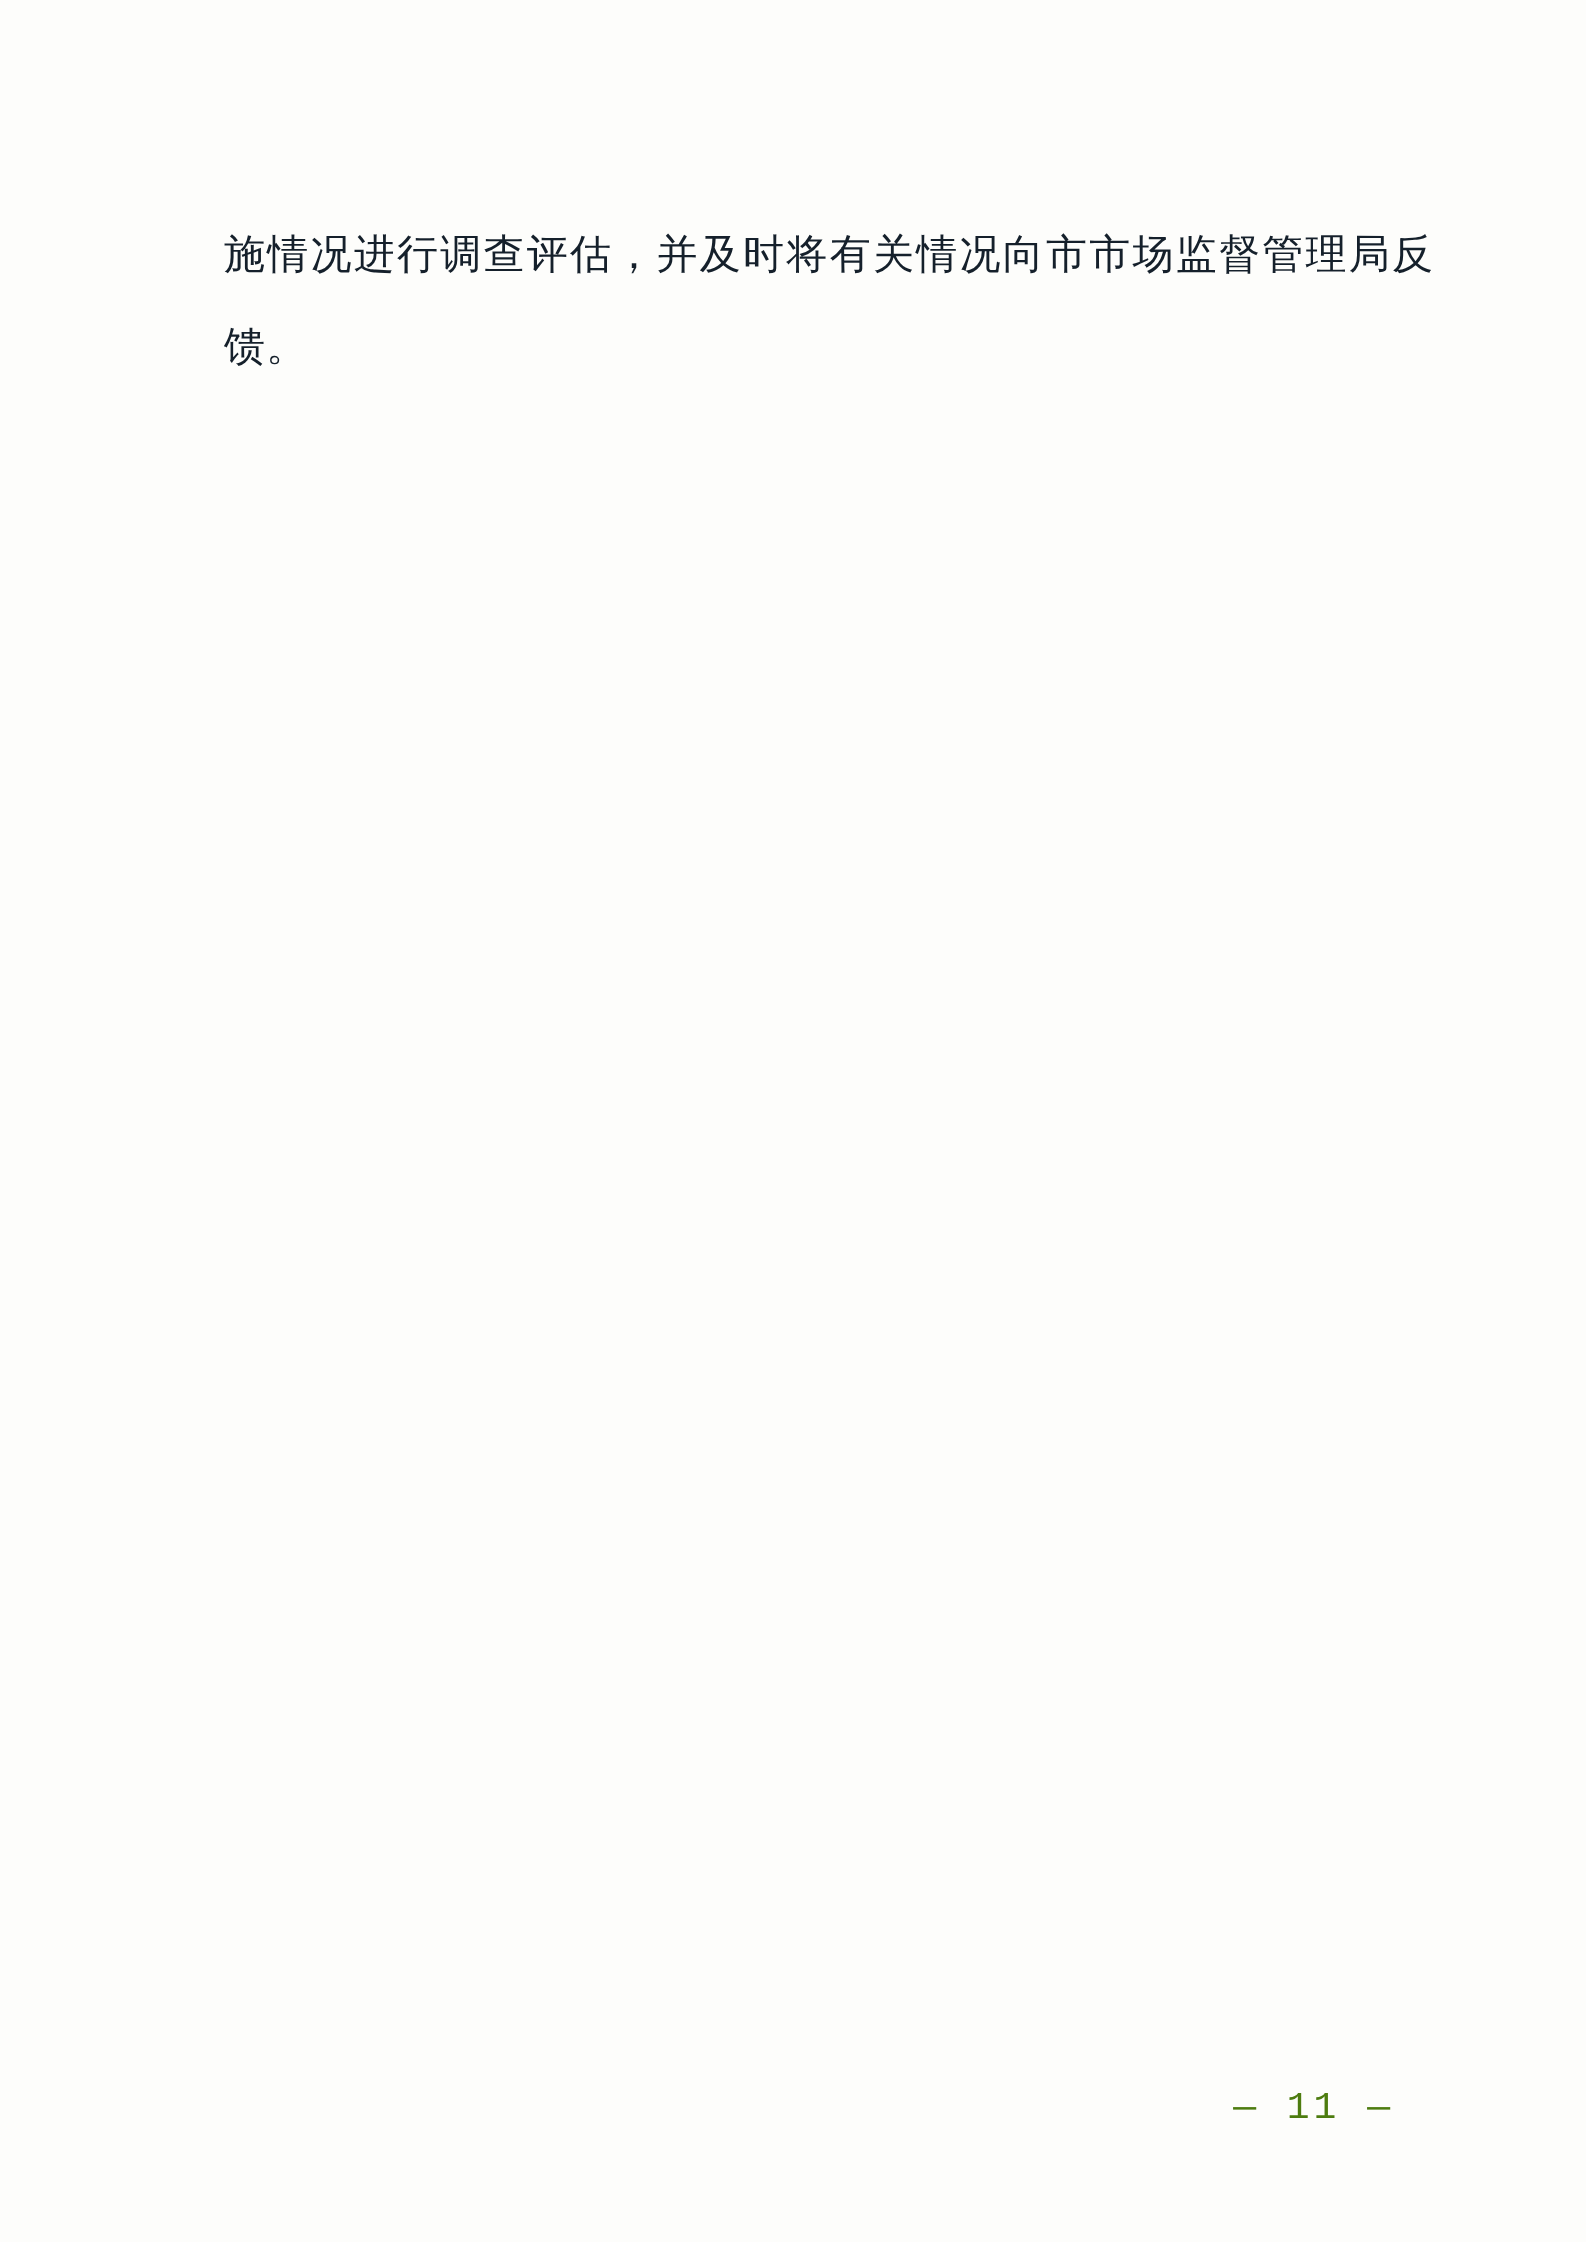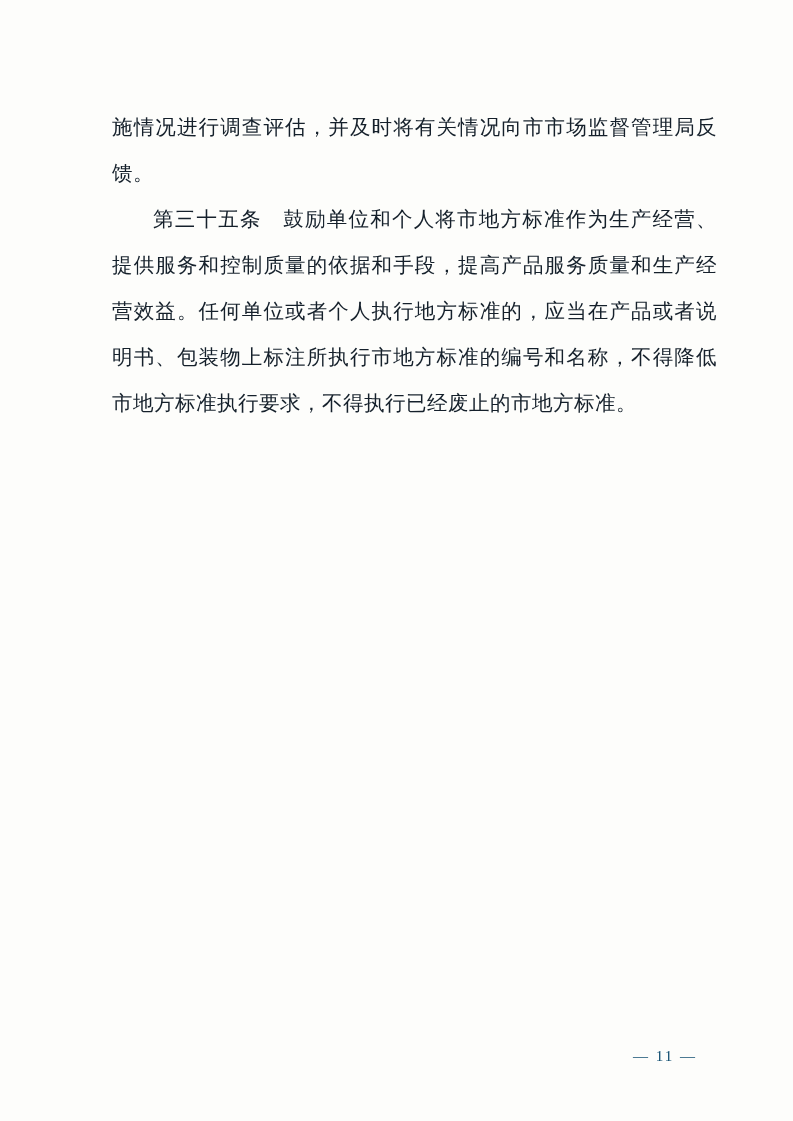--- a/index.html
+++ b/index.html
@@ -35,31 +35,30 @@
     text-indent: 0;
     white-space: pre-wrap;
   }
   .para.indent {
     text-indent: 2em;
   }
   .page-number {
     position: absolute;
     right: 96px;
     bottom: 56px;
-    font-size: 15px;
+    font-size: 19px;
     letter-spacing: 2px;
-    color: #0c4a6e;
-    font-family: Liberation Serif, serif;
+    color: #4d7c0f;
+    font-family: Liberation Mono, monospace;
   }
   .para + .para {
     margin-top: 0;
   }
 </style>
 </head>
 <body>
 
 <div class="page">
   <div class="doc-body">
     <p class="para">施情况进行调查评估，并及时将有关情况向市市场监督管理局反馈。</p>
-    <p class="para indent">第三十五条　鼓励单位和个人将市地方标准作为生产经营、提供服务和控制质量的依据和手段，提高产品服务质量和生产经营效益。任何单位或者个人执行地方标准的，应当在产品或者说明书、包装物上标注所执行市地方标准的编号和名称，不得降低市地方标准执行要求，不得执行已经废止的市地方标准。</p>
   </div>
   <div class="page-number">— 11 —</div>
 </div>
 
 </body></html>

